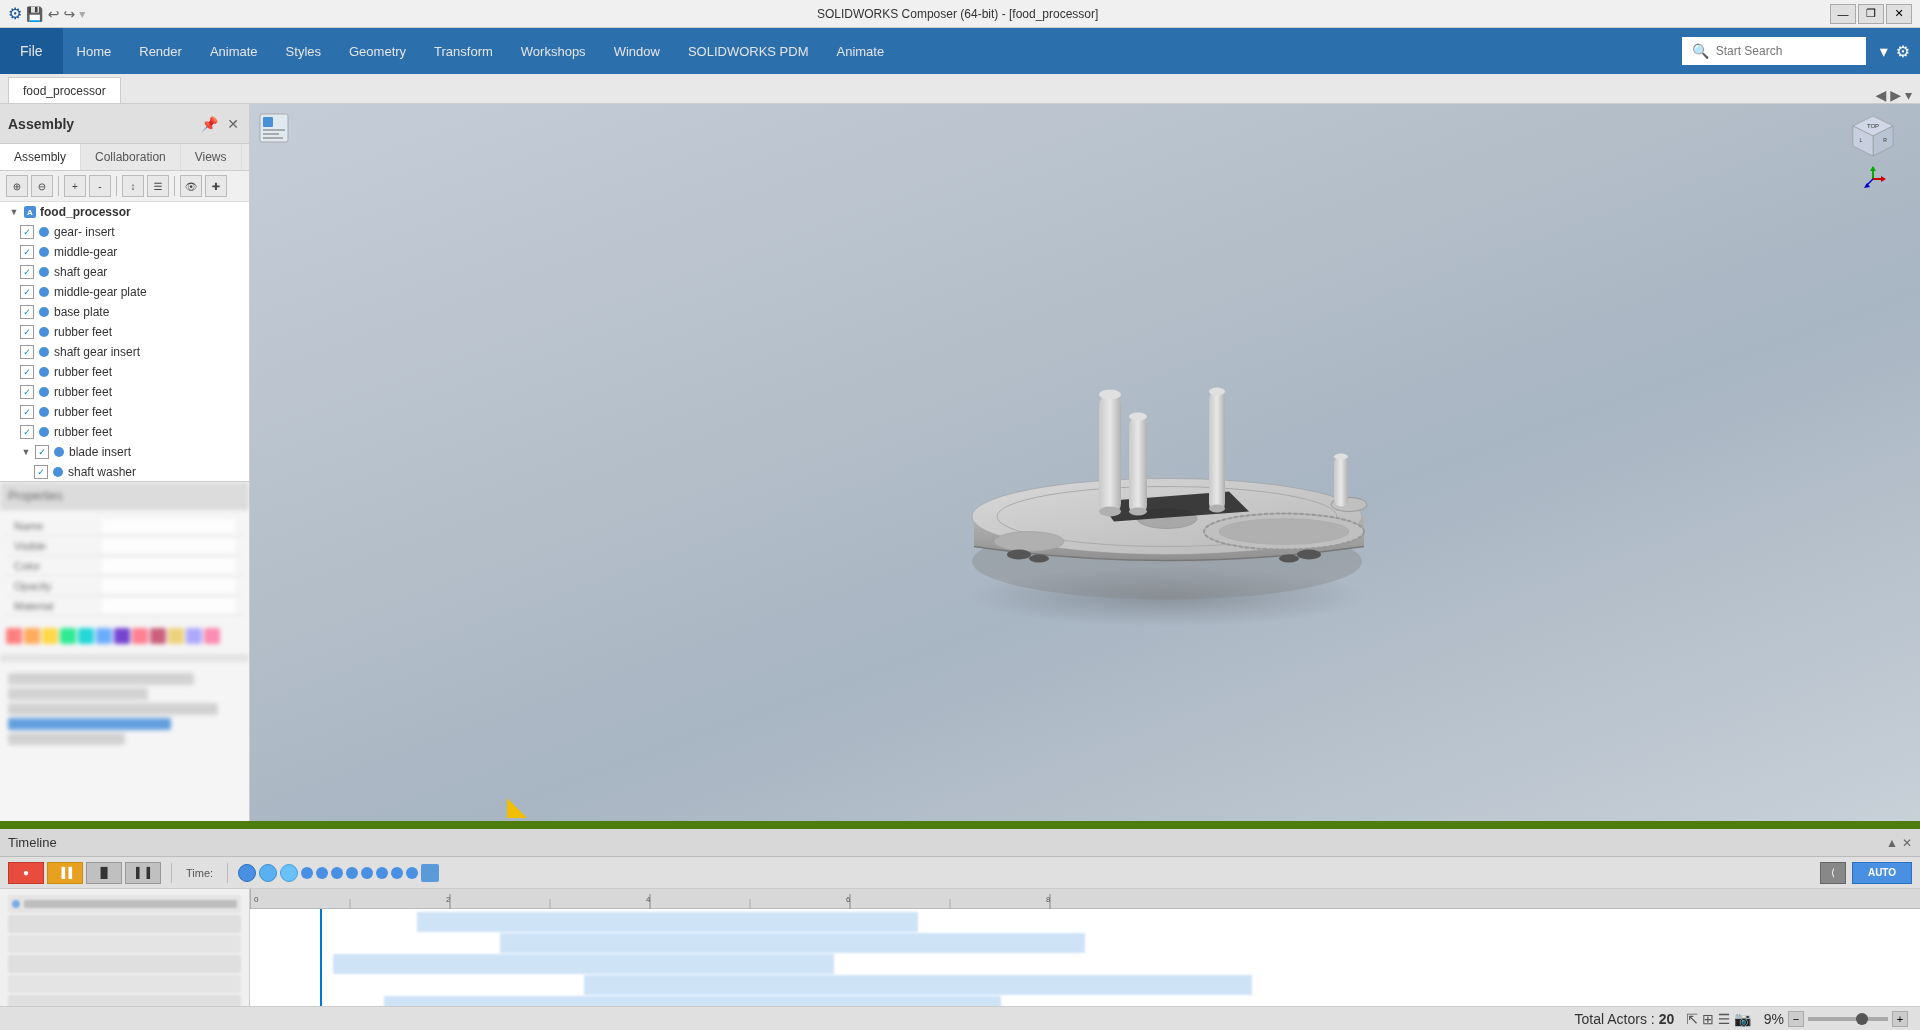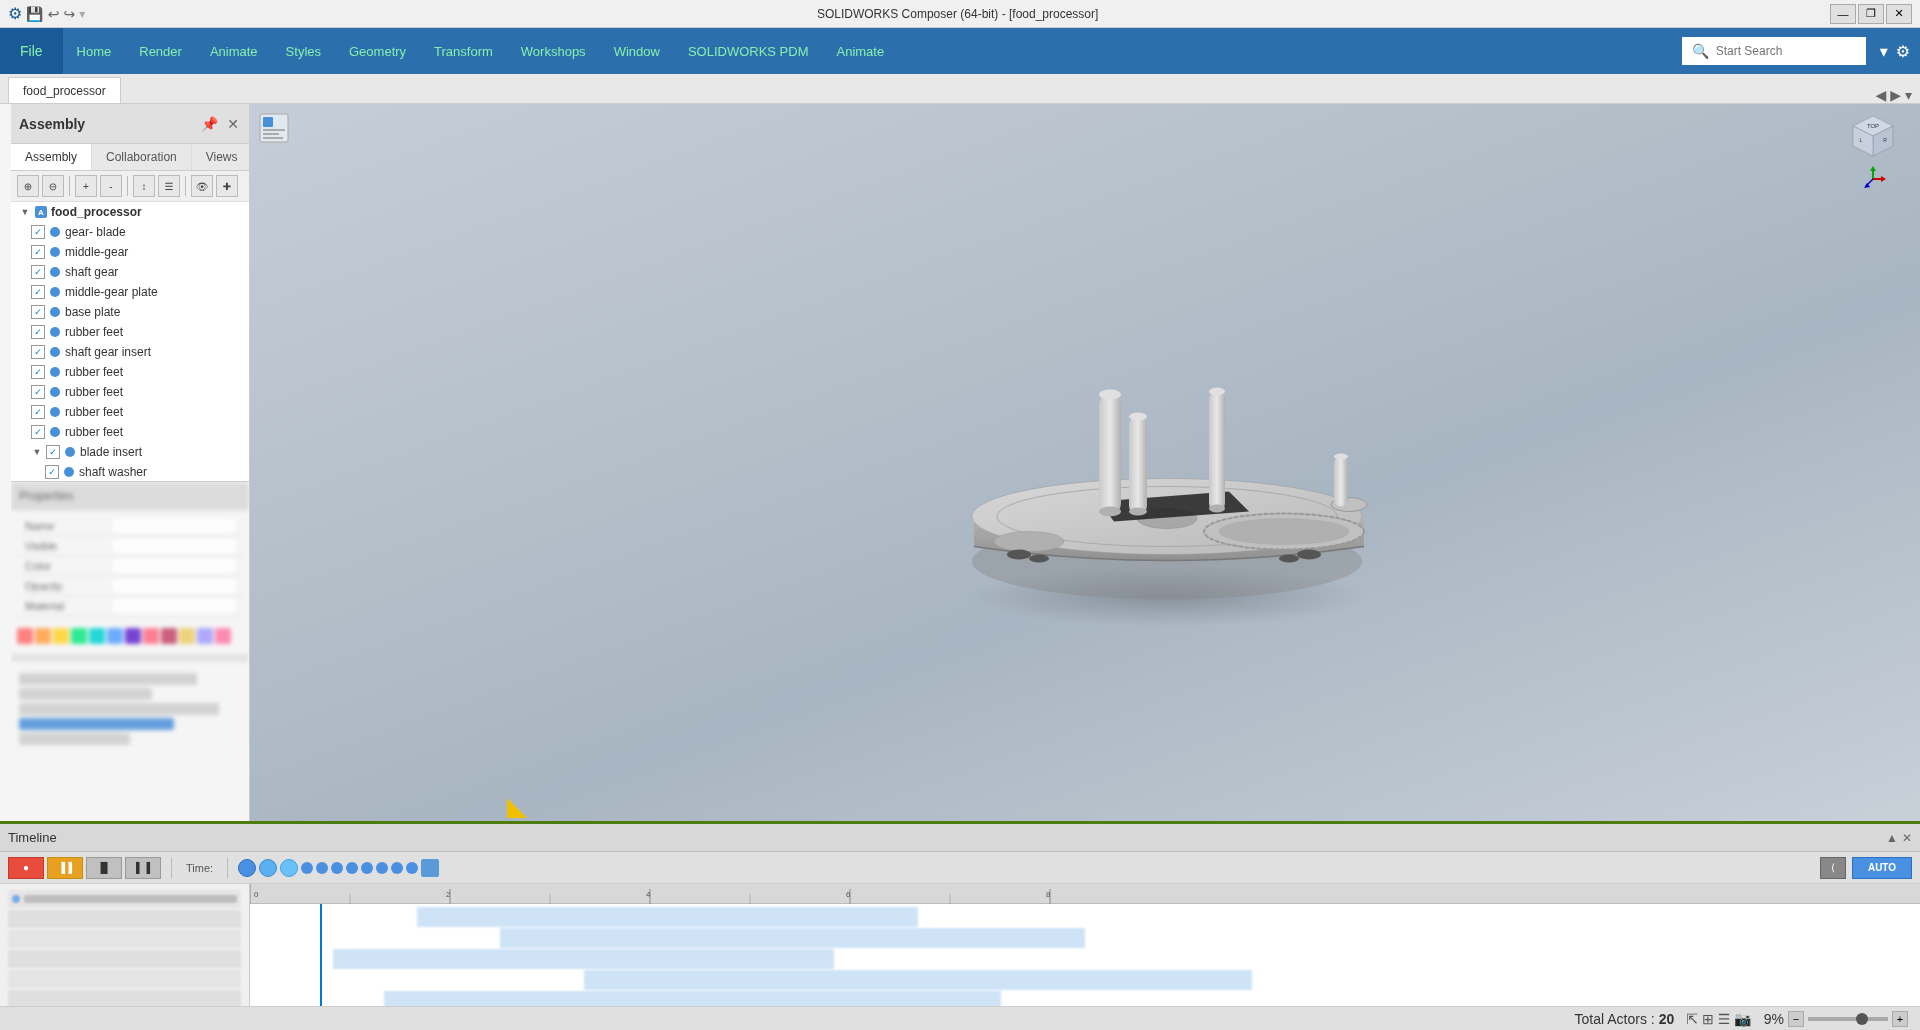--- a/index.html
+++ b/index.html
@@ -25,21 +25,21 @@
       height: 46px;
       background: #2c6fad;
       display: flex;
       align-items: center;
     }
     .menu-item {
       height: 100%;
       display: flex;
       align-items: center;
       padding: 0 14px;
-      color: #86efac;
+      color: #e5e5e5;
       cursor: pointer;
       font-size: 13px;
       white-space: nowrap;
     }
     .menu-item.file { background: #1a5a96; padding: 0 20px; font-size: 14px; }
     .menu-search {
       margin-left: auto;
       display: flex;
       align-items: center;
       margin-right: 12px;
@@ -102,21 +102,20 @@
 
     
     .left-panel {
       width: 250px;
       min-width: 250px;
       background: #f5f5f5;
       border-right: 1px solid #ccc;
       display: flex;
       flex-direction: column;
       overflow: hidden;
-      padding-left: 11px;
     }
 
     .panel-header {
       height: 40px;
       background: #e0e0e0;
       display: flex;
       align-items: center;
       justify-content: space-between;
       padding: 0 8px;
       border-bottom: 1px solid #ccc;
@@ -234,21 +233,21 @@
       top: 8px;
       right: 10px;
       width: 55px;
       height: 55px;
     }
 
     
     .timeline-area {
       height: 185px;
       background: #e8e8e8;
-      border-top: 3px solid #4d7c0f;
+      border-top: 8px solid #4d7c0f;
       display: flex;
       flex-direction: column;
       overflow: hidden;
     }
     .timeline-header {
       height: 28px;
       background: #d8d8d8;
       display: flex;
       align-items: center;
       padding: 0 8px;
@@ -406,21 +405,21 @@
         <span class="tree-label">food_processor</span>
       </div>
 
       <div class="tree-item" style="padding-left:20px">
         <span class="tree-check">✓</span>
         <span class="tree-icon">
             <svg width="12" height="12">
               <circle cx="6" cy="6" r="5" fill="#4a90d9"></circle>
             </svg>
           </span>
-        <span class="tree-label">gear- blade</span>
+        <span class="tree-label">gear- insert</span>
       </div>
       <div class="tree-item" style="padding-left:20px">
         <span class="tree-check">✓</span>
         <span class="tree-icon">
             <svg width="12" height="12">
               <circle cx="6" cy="6" r="5" fill="#4a90d9"></circle>
             </svg>
           </span>
         <span class="tree-label">middle-gear</span>
       </div>

